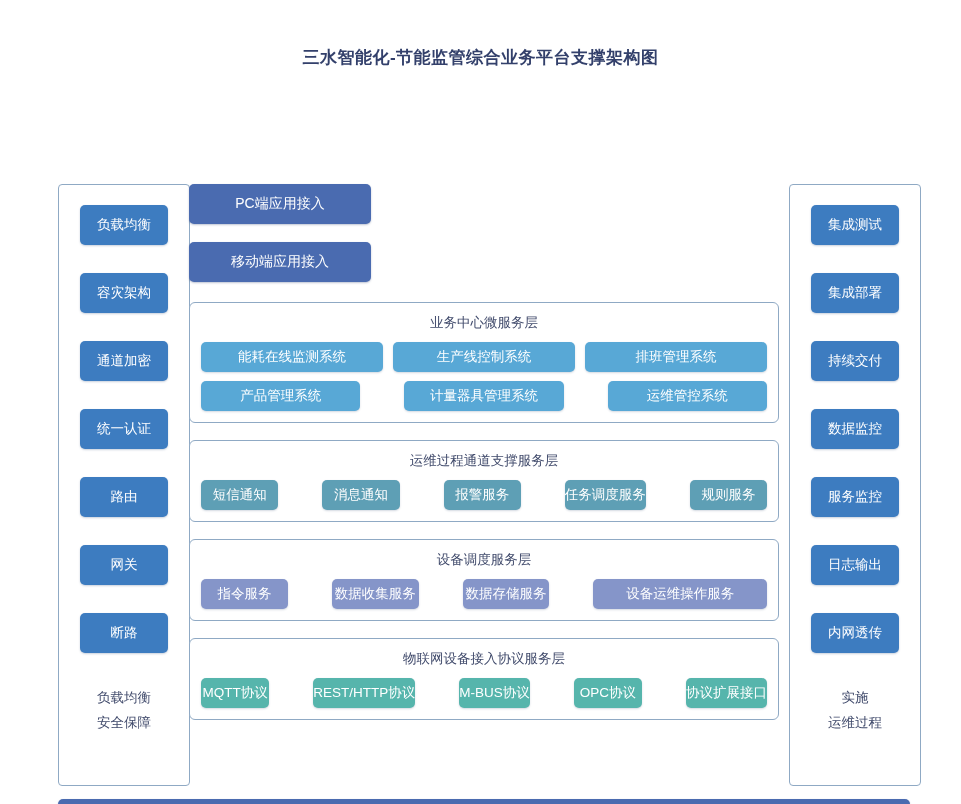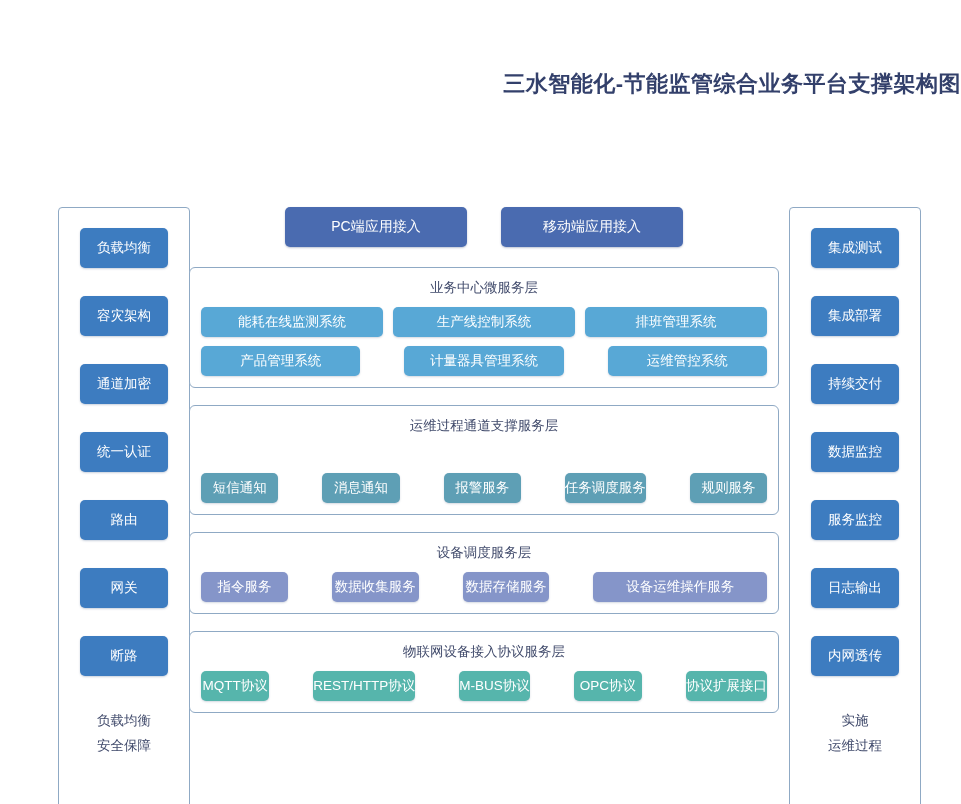--- a/index.html
+++ b/index.html
@@ -9,26 +9,26 @@
   }
   body {
     width: 961px;
     height: 804px;
     font-family: "Liberation Sans", "DejaVu Sans", sans-serif;
     color: #404a6b;
     overflow: hidden;
   }
 
   #page-title {
-    text-align: right;
-    font-size: 22px;
+    text-align: center;
+    font-size: 17px;
     font-weight: bold;
     color: #33406b;
     letter-spacing: 0.5px;
-    padding-top: 69px;
+    padding-top: 46px;
     height: 24px;
   }
 
   #diagram {
     position: relative;
     width: 961px;
     height: 690px;
   }
 
   
@@ -75,23 +75,24 @@
   
   #center-col {
     position: absolute;
     left: 189px;
     top: 114px;
     width: 590px;
   }
 
   .access-row {
     display: flex;
-    gap: 34px;
+    gap: 18px;
     justify-content: center;
     margin-bottom: 20px;
+    flex-direction: column;
   }
   .access-box {
     width: 182px;
     height: 40px;
     background: #4a6bb0;
     border-radius: 5px;
     color: #ffffff;
     font-size: 14px;
     display: flex;
     align-items: center;
@@ -130,21 +131,21 @@
     justify-content: center;
     color: #ffffff;
     font-size: 13.5px;
     box-shadow: 0 1px 2px rgba(60,80,120,0.22);
     box-sizing: border-box;
     white-space: nowrap;
   }
   .cell.wide2 { flex: 2 1 0; }
 
   .c-business { background: #58a8d6; }
-  .c-ops      { background: #5e9fb5; margin-top: 28px; }
+  .c-ops      { background: #5e9fb5; }
   .c-device   { background: #8595c9; }
   .c-iot      { background: #56b5ac; }
 
   
   #bottom-bar {
     position: absolute;
     left: 58px;
     top: 729px;
     width: 852px;
     height: 36px;

